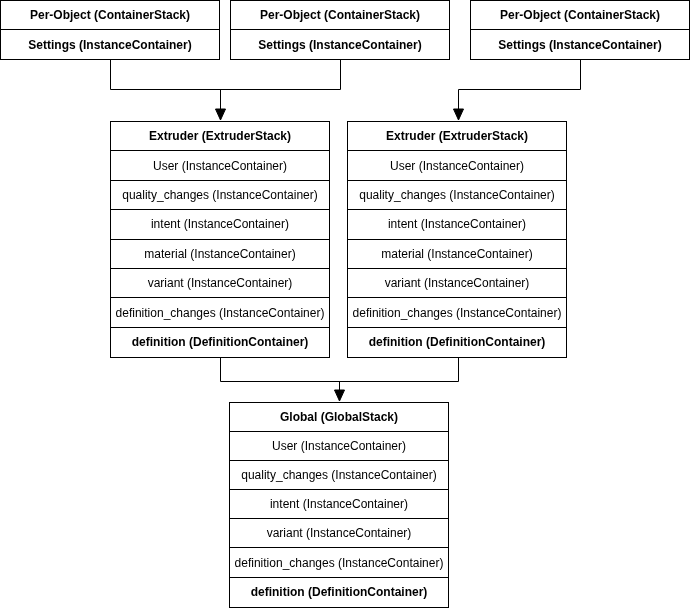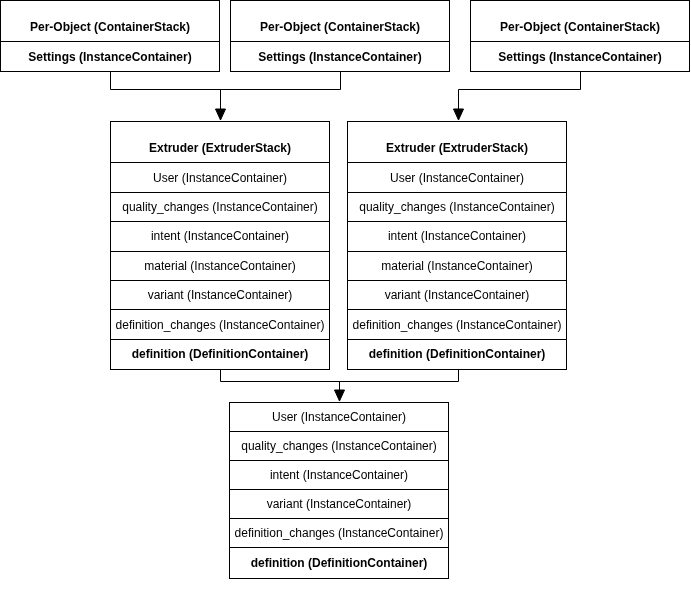--- a/index.html
+++ b/index.html
@@ -33,21 +33,21 @@
   .cell {
     box-sizing: border-box;
     border-bottom: 1px solid var(--line, #000000);
     display: flex;
     align-items: center;
     justify-content: center;
     white-space: nowrap;
     overflow: hidden;
   }
   .cell:last-child { border-bottom: none; font-weight: bold; }
-  .hdr { font-weight: bold; margin-top: 12px; }
+  .hdr { font-weight: bold; }
 
   .per-object .cell { height: 29px; }
   .extruder   .cell { height: 29.4px; }
   .global     .cell { height: 29.1px; }
 
   .pos-a { left: 0px;   top: 0px; }
   .pos-b { left: 230px; top: 0px; }
   .pos-c { left: 470px; top: 0px; }
   .pos-ext-l { left: 110px; top: 121px; }
   .pos-ext-r { left: 347px; top: 121px; }
@@ -101,20 +101,21 @@
     <div class="cell">User (InstanceContainer)</div>
     <div class="cell">quality_changes (InstanceContainer)</div>
     <div class="cell">intent (InstanceContainer)</div>
     <div class="cell">material (InstanceContainer)</div>
     <div class="cell">variant (InstanceContainer)</div>
     <div class="cell">definition_changes (InstanceContainer)</div>
     <div class="cell">definition (DefinitionContainer)</div>
   </div>
 
   <div class="stack global pos-global">
+    <div class="cell hdr">Global (GlobalStack)</div>
     <div class="cell">User (InstanceContainer)</div>
     <div class="cell">quality_changes (InstanceContainer)</div>
     <div class="cell">intent (InstanceContainer)</div>
     <div class="cell">variant (InstanceContainer)</div>
     <div class="cell">definition_changes (InstanceContainer)</div>
     <div class="cell">definition (DefinitionContainer)</div>
   </div>
 
 </div>
 

